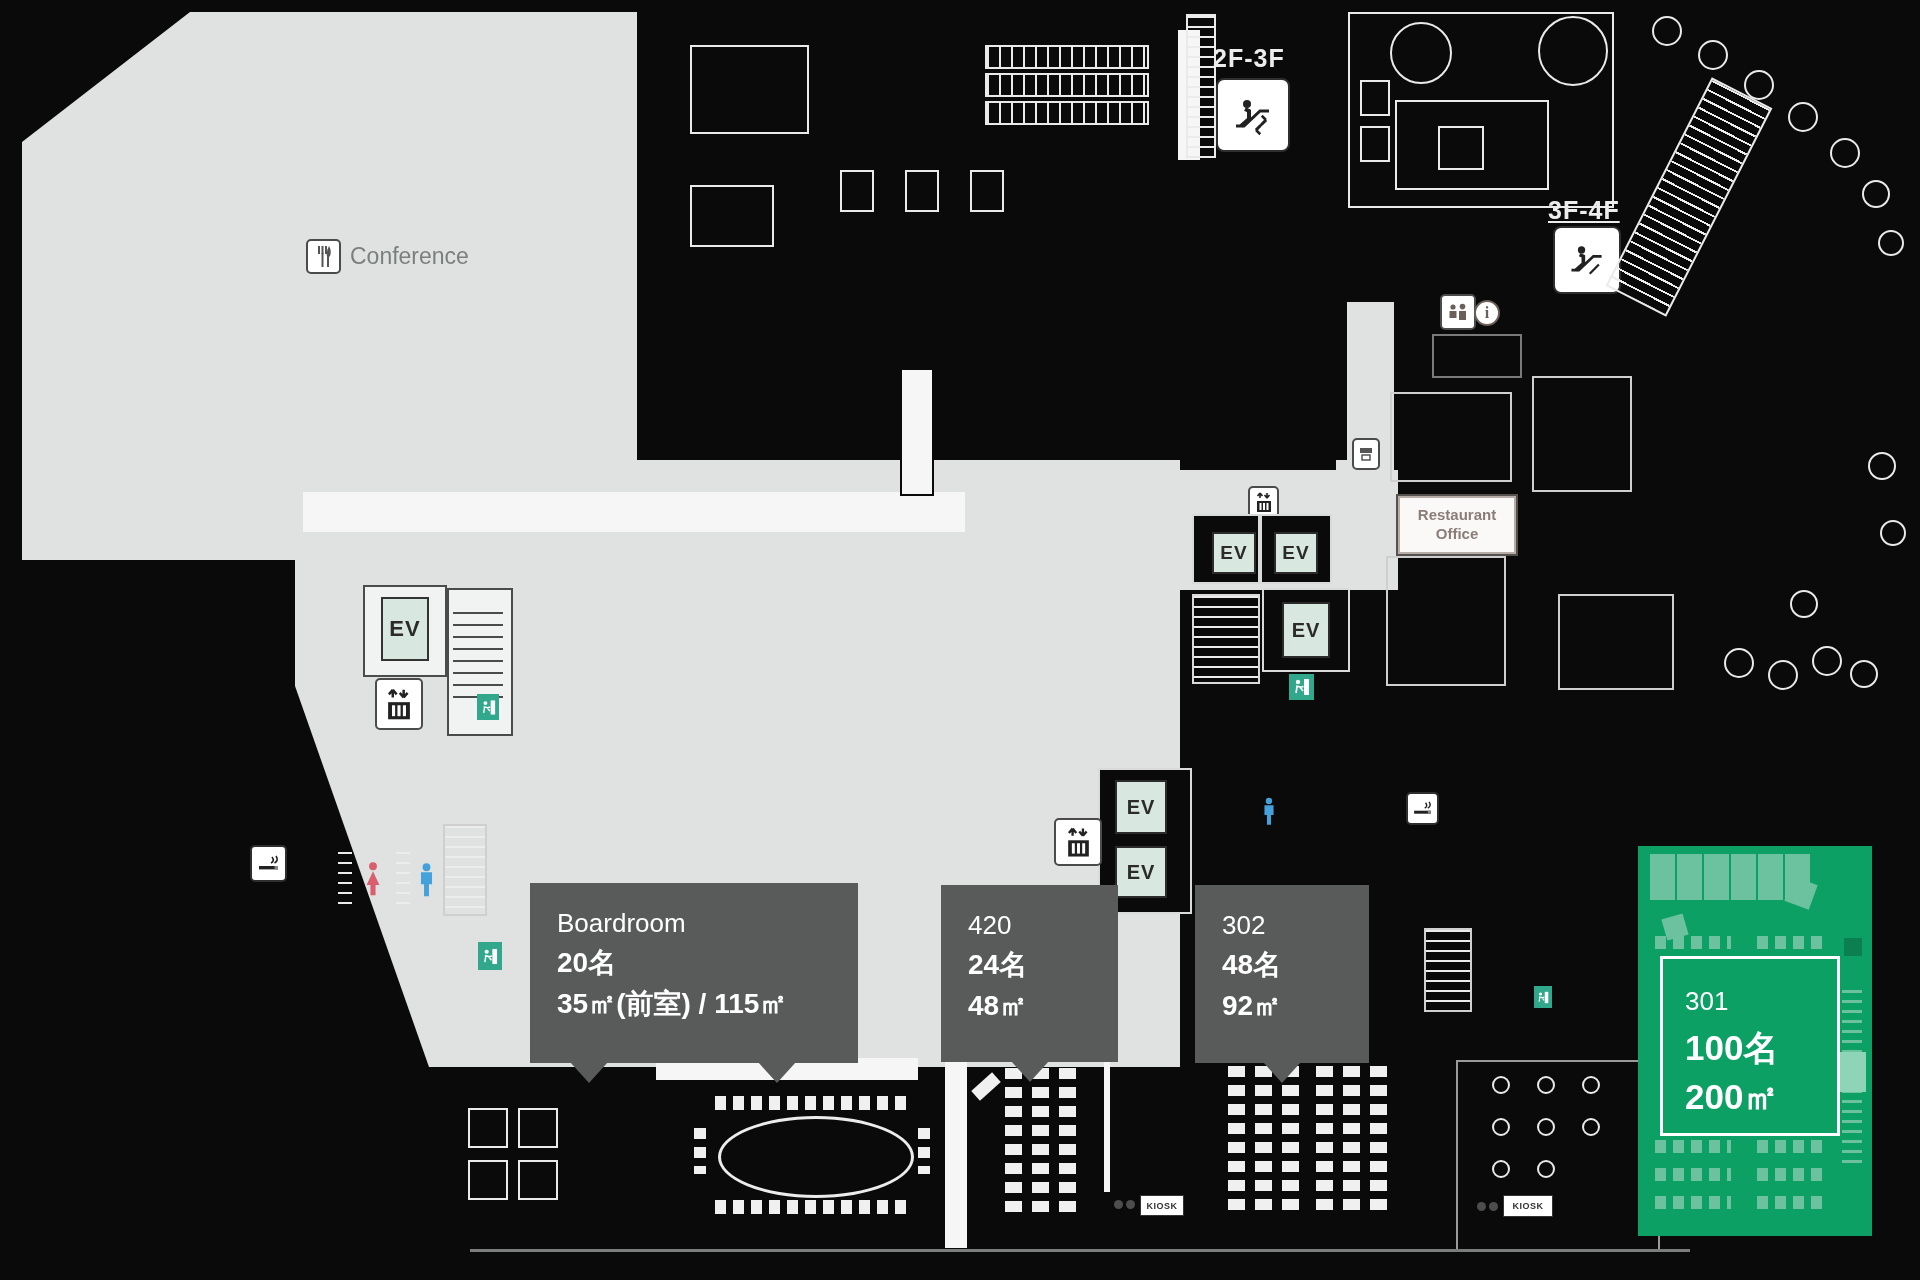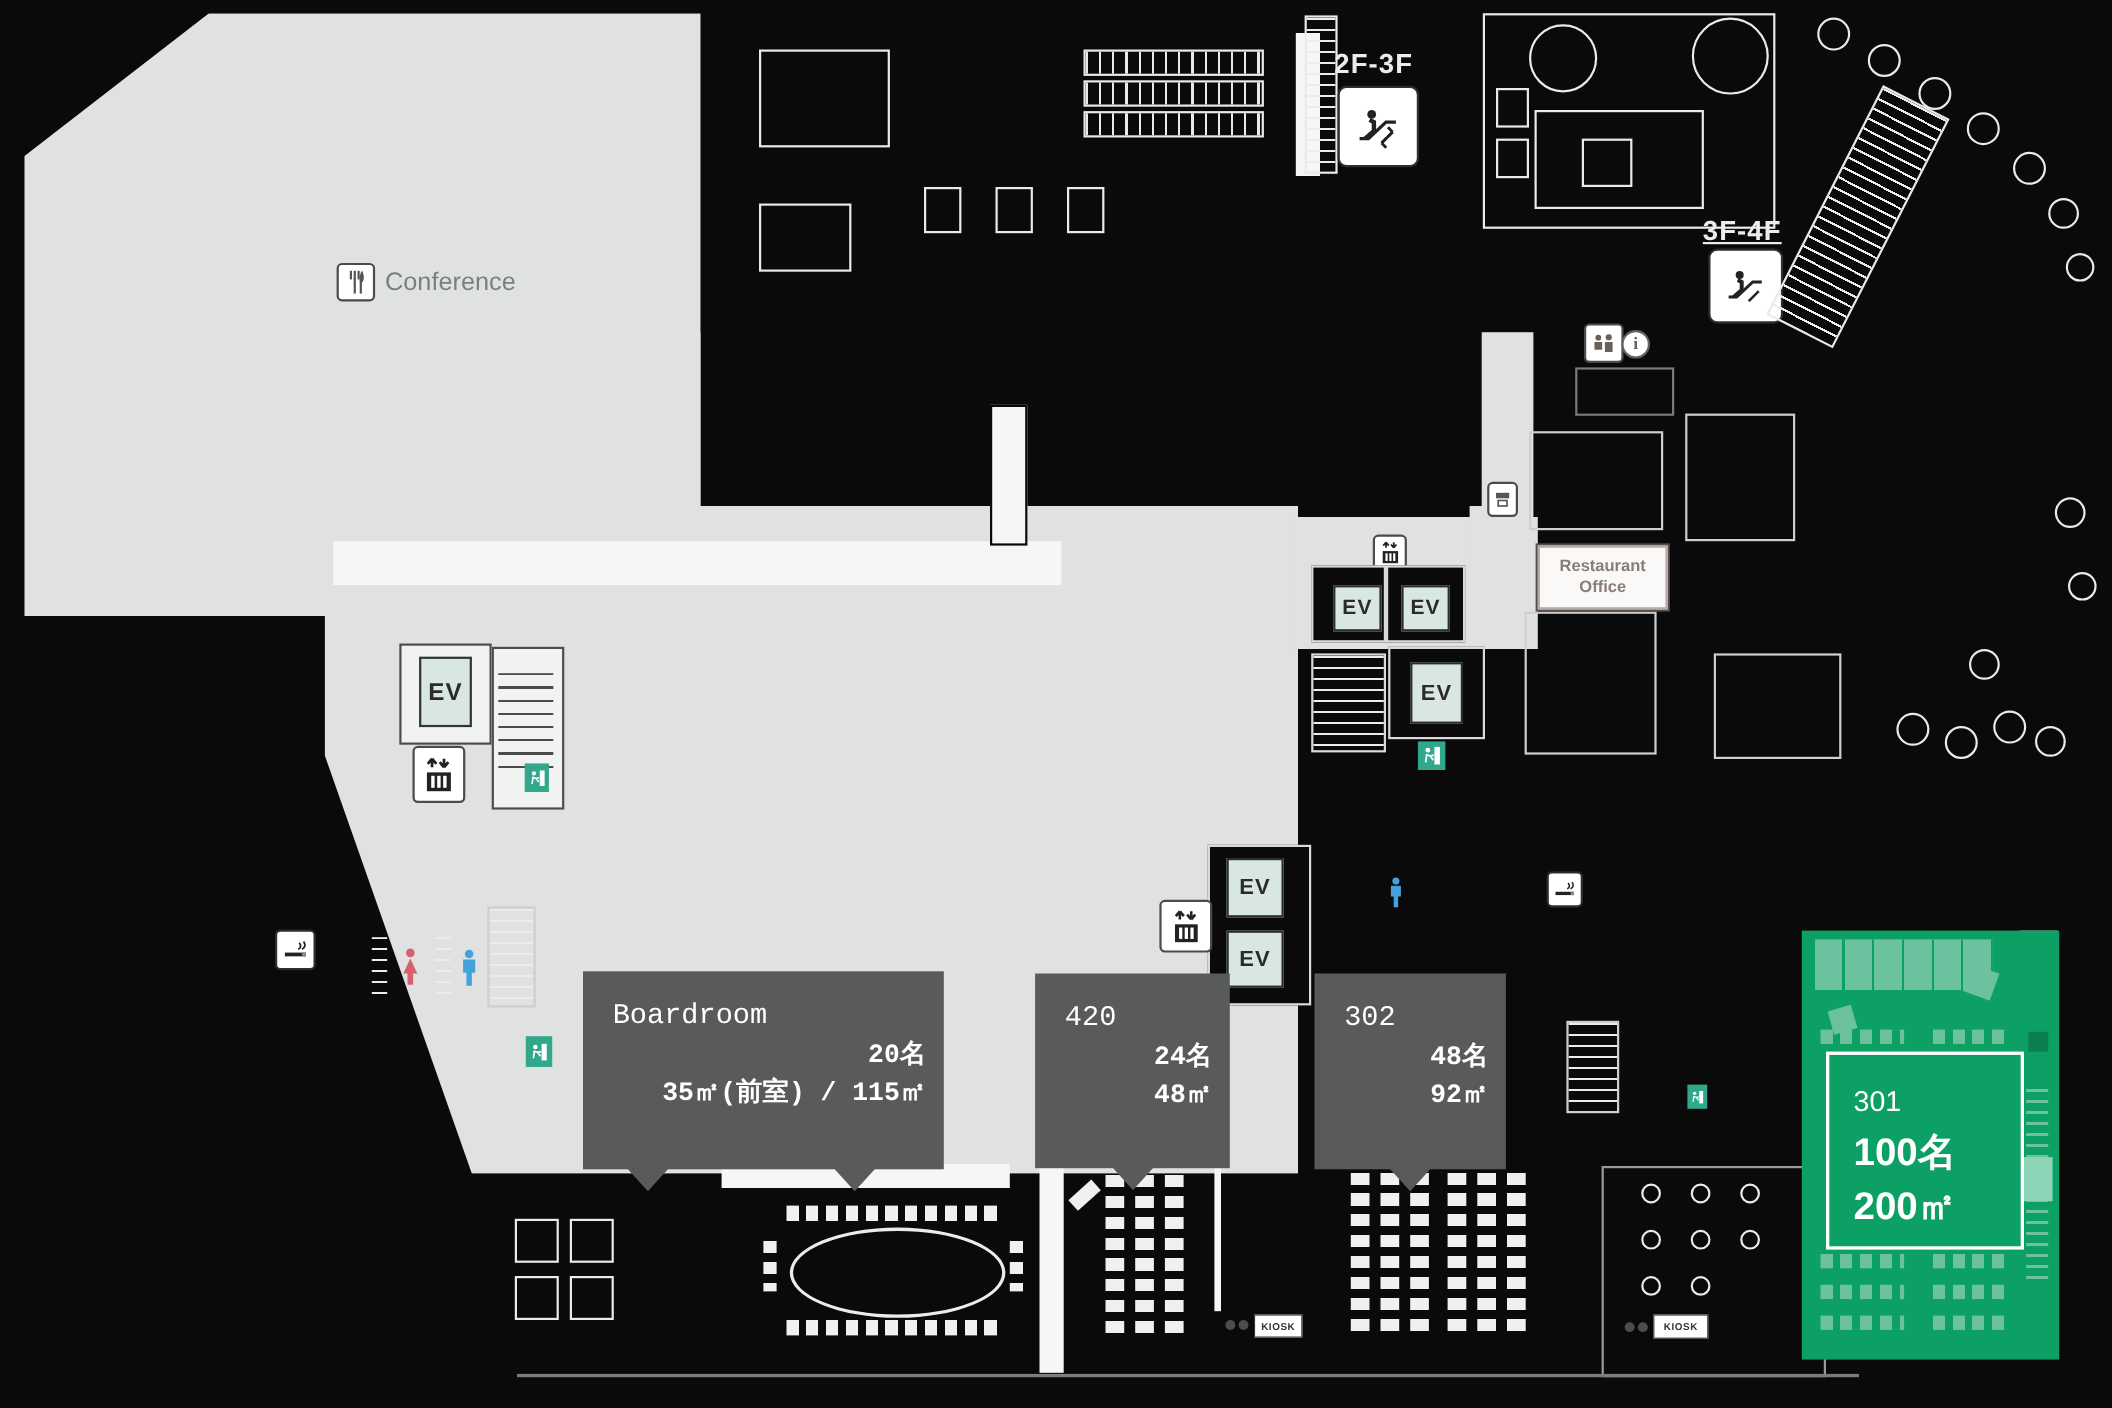--- a/index.html
+++ b/index.html
@@ -10,23 +10,23 @@
   .blk{background:var(--wall,#0a0a0a);}
   .white{background:var(--white,#f5f6f5);}
   .outline{border:2px solid #e9eae9;background:transparent;}
   .outline-dk{border:2px solid #4b4b4b;background:#f1f3f2;}
   .circle{border:2px solid #e9eae9;border-radius:50%;background:transparent;}
   .icon-box{background:#fff;border:2px solid #2e2e2e;border-radius:5px;display:flex;align-items:center;justify-content:center;}
   .icon-box.soft{border-color:#4b4b4b;}
   .ev{background:var(--ev_fill,#d8e7df);border:2px solid #2b2b2b;display:flex;align-items:center;justify-content:center;
       color:#2b2b2b;font-weight:700;letter-spacing:1px;}
   .shaft{background:var(--wall,#0a0a0a);border:2px solid #d9dbda;}
-  .tooltip{background:var(--tooltip,#595a5a);color:#fff;z-index:50;padding:20px 16px 0 27px;box-sizing:border-box;font-family:Liberation Mono, monospace;}
+  .tooltip{background:var(--tooltip,#595a5a);color:#fff;z-index:50;padding:20px 0 0 27px;box-sizing:border-box;}
   .tooltip .t-name{font-size:26px;font-weight:400;line-height:1.55;}
-  .tooltip .t-cap,.tooltip .t-area{font-size:24px;font-weight:700;line-height:1.45;text-align:right;}
+  .tooltip .t-cap,.tooltip .t-area{font-size:28px;font-weight:700;line-height:1.45;}
   .pointer{position:absolute;bottom:-20px;width:0;height:0;border-left:19px solid transparent;
            border-right:19px solid transparent;border-top:21px solid var(--tooltip,#595a5a);}
   .chairs-h{background:repeating-linear-gradient(90deg,var(--c,#f0f0f0) 0 11px,transparent 11px 18px);}
   .chairs-v{background:repeating-linear-gradient(180deg,var(--c,#f0f0f0) 0 11px,transparent 11px 19px);}
   .steps-dk{background:repeating-linear-gradient(180deg,#4b4b4b 0 2px,transparent 2px 12px);}
   .steps-w{background:repeating-linear-gradient(180deg,#ececec 0 2px,transparent 2px 10px);}
   .esc-bar{border:2px solid #e9eae9;background:repeating-linear-gradient(90deg,#e9eae9 0 2px,transparent 2px 12px);}
   .exit{background:var(--exit_green,#31a88b);display:flex;align-items:center;justify-content:center;}
   .lbl{color:var(--label_gray,#7b7f7e);}
   .fl-label{color:#ececec;font-weight:700;font-size:25px;letter-spacing:1px;}

